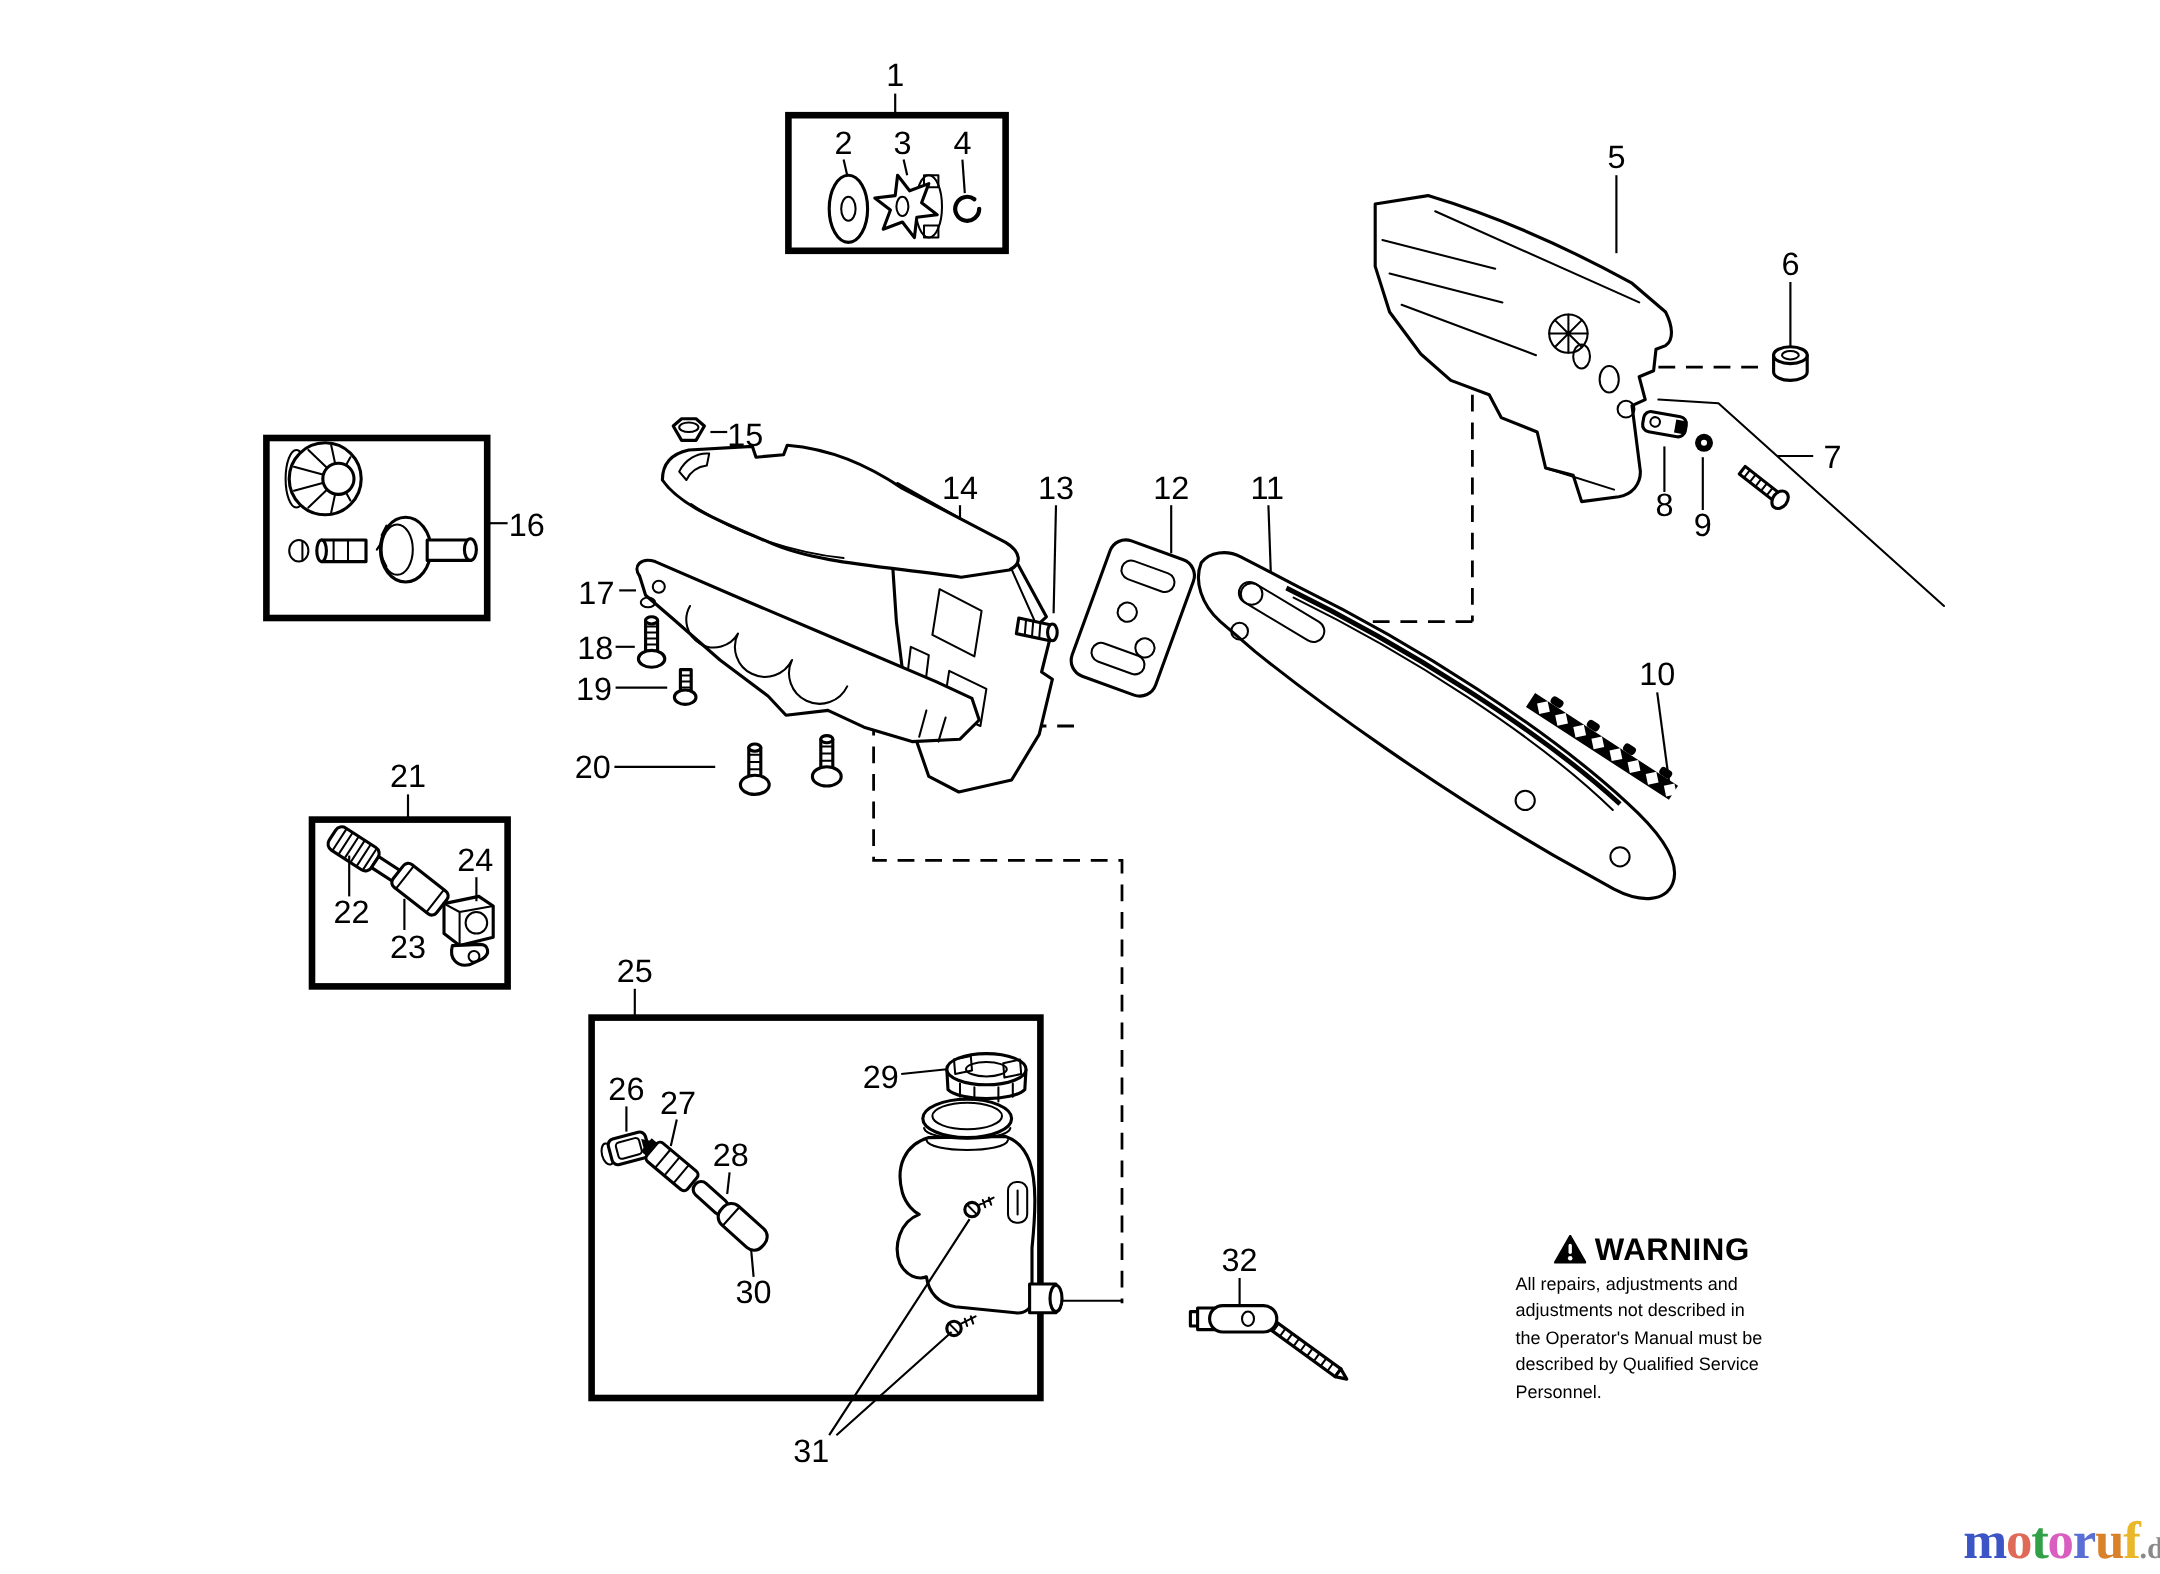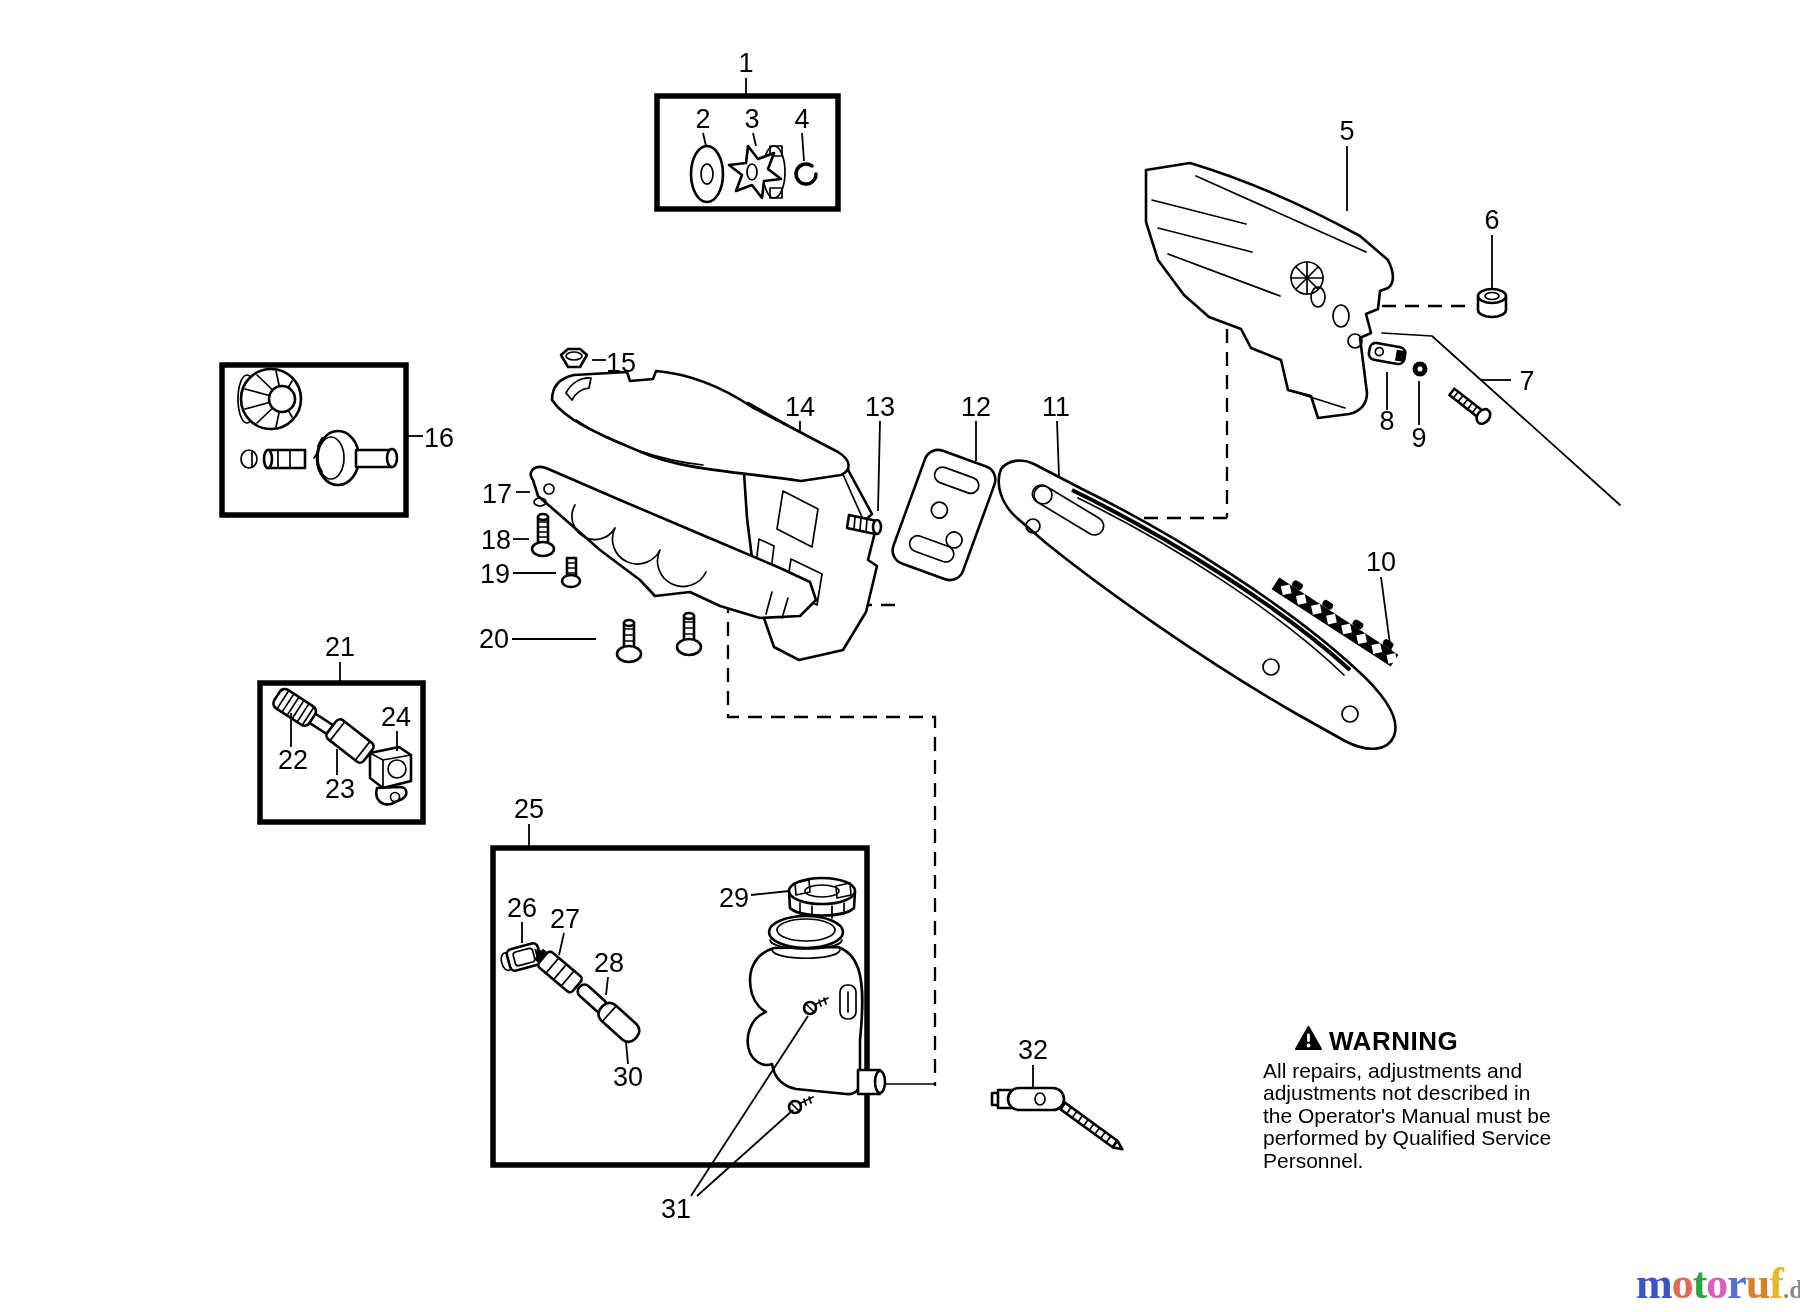--- a/index.html
+++ b/index.html
@@ -1,22 +1,22 @@
 <!DOCTYPE html>
 <html><head>
 <meta charset="utf-8">
 <style>
   html,body{margin:0;padding:0;background:#fff;}
   .stage{position:relative;width:1800px;height:1312px;background:#fff;overflow:hidden;
          font-family:"Liberation Sans",sans-serif;}
   svg text{font-family:"Liberation Sans",sans-serif;font-size:27px;fill:#000;text-anchor:middle;}
   .warn{position:absolute;left:1263px;top:1026px;width:310px;color:#000;}
-  .warn-head{display:flex;gap:7px;margin-left:32px;font-weight:bold;
+  .warn-head{display:flex;align-items:center;gap:7px;margin-left:32px;font-weight:bold;
              font-size:26px;letter-spacing:0.5px;}
-  .warn-body{margin-top:3px;font-size:21px;line-height:22.4px;}
+  .warn-body{margin-top:3px;font-size:15px;line-height:22.4px;}
   .logo{position:absolute;left:1636px;top:1258px;font-family:"Liberation Serif",serif;
         font-weight:bold;font-size:44px;letter-spacing:-1px;white-space:nowrap;}
   .logo .suffix{font-size:25px;font-weight:bold;color:#8a8a8a;letter-spacing:0;}
 </style>
 </head>
 <body>
 
 <div class="stage">
 <svg width="1800" height="1312" viewBox="0 0 1800 1312">
   <defs></defs>
@@ -364,21 +364,21 @@
         <path d="M13.5 1 L26 23 H1 Z" fill="#000" stroke="#000" stroke-width="2" stroke-linejoin="round"></path>
         <rect x="12.1" y="7.5" width="2.8" height="8.5" rx="1.4" fill="#fff"></rect>
         <circle cx="13.5" cy="19.5" r="1.9" fill="#fff"></circle>
       </svg>
       <span>WARNING</span>
     </div>
     <div class="warn-body">
       <div>All repairs, adjustments and</div>
       <div>adjustments not described in</div>
       <div>the Operator's Manual must be</div>
-      <div>performed by Qualified Service</div>
+      <div>described by Qualified Service</div>
       <div>Personnel.</div>
     </div>
   </div>
 
   
   <div class="logo">
     <span style="color:#3c55c6">m</span><span style="color:#e06a58">o</span><span style="color:#31a148">t</span><span style="color:#d85fc0">o</span><span style="color:#5a6fd4">r</span><span style="color:#d9822b">u</span><span style="color:#eab62a">f</span><span class="suffix">.de</span>
   </div>
 </div>
 

